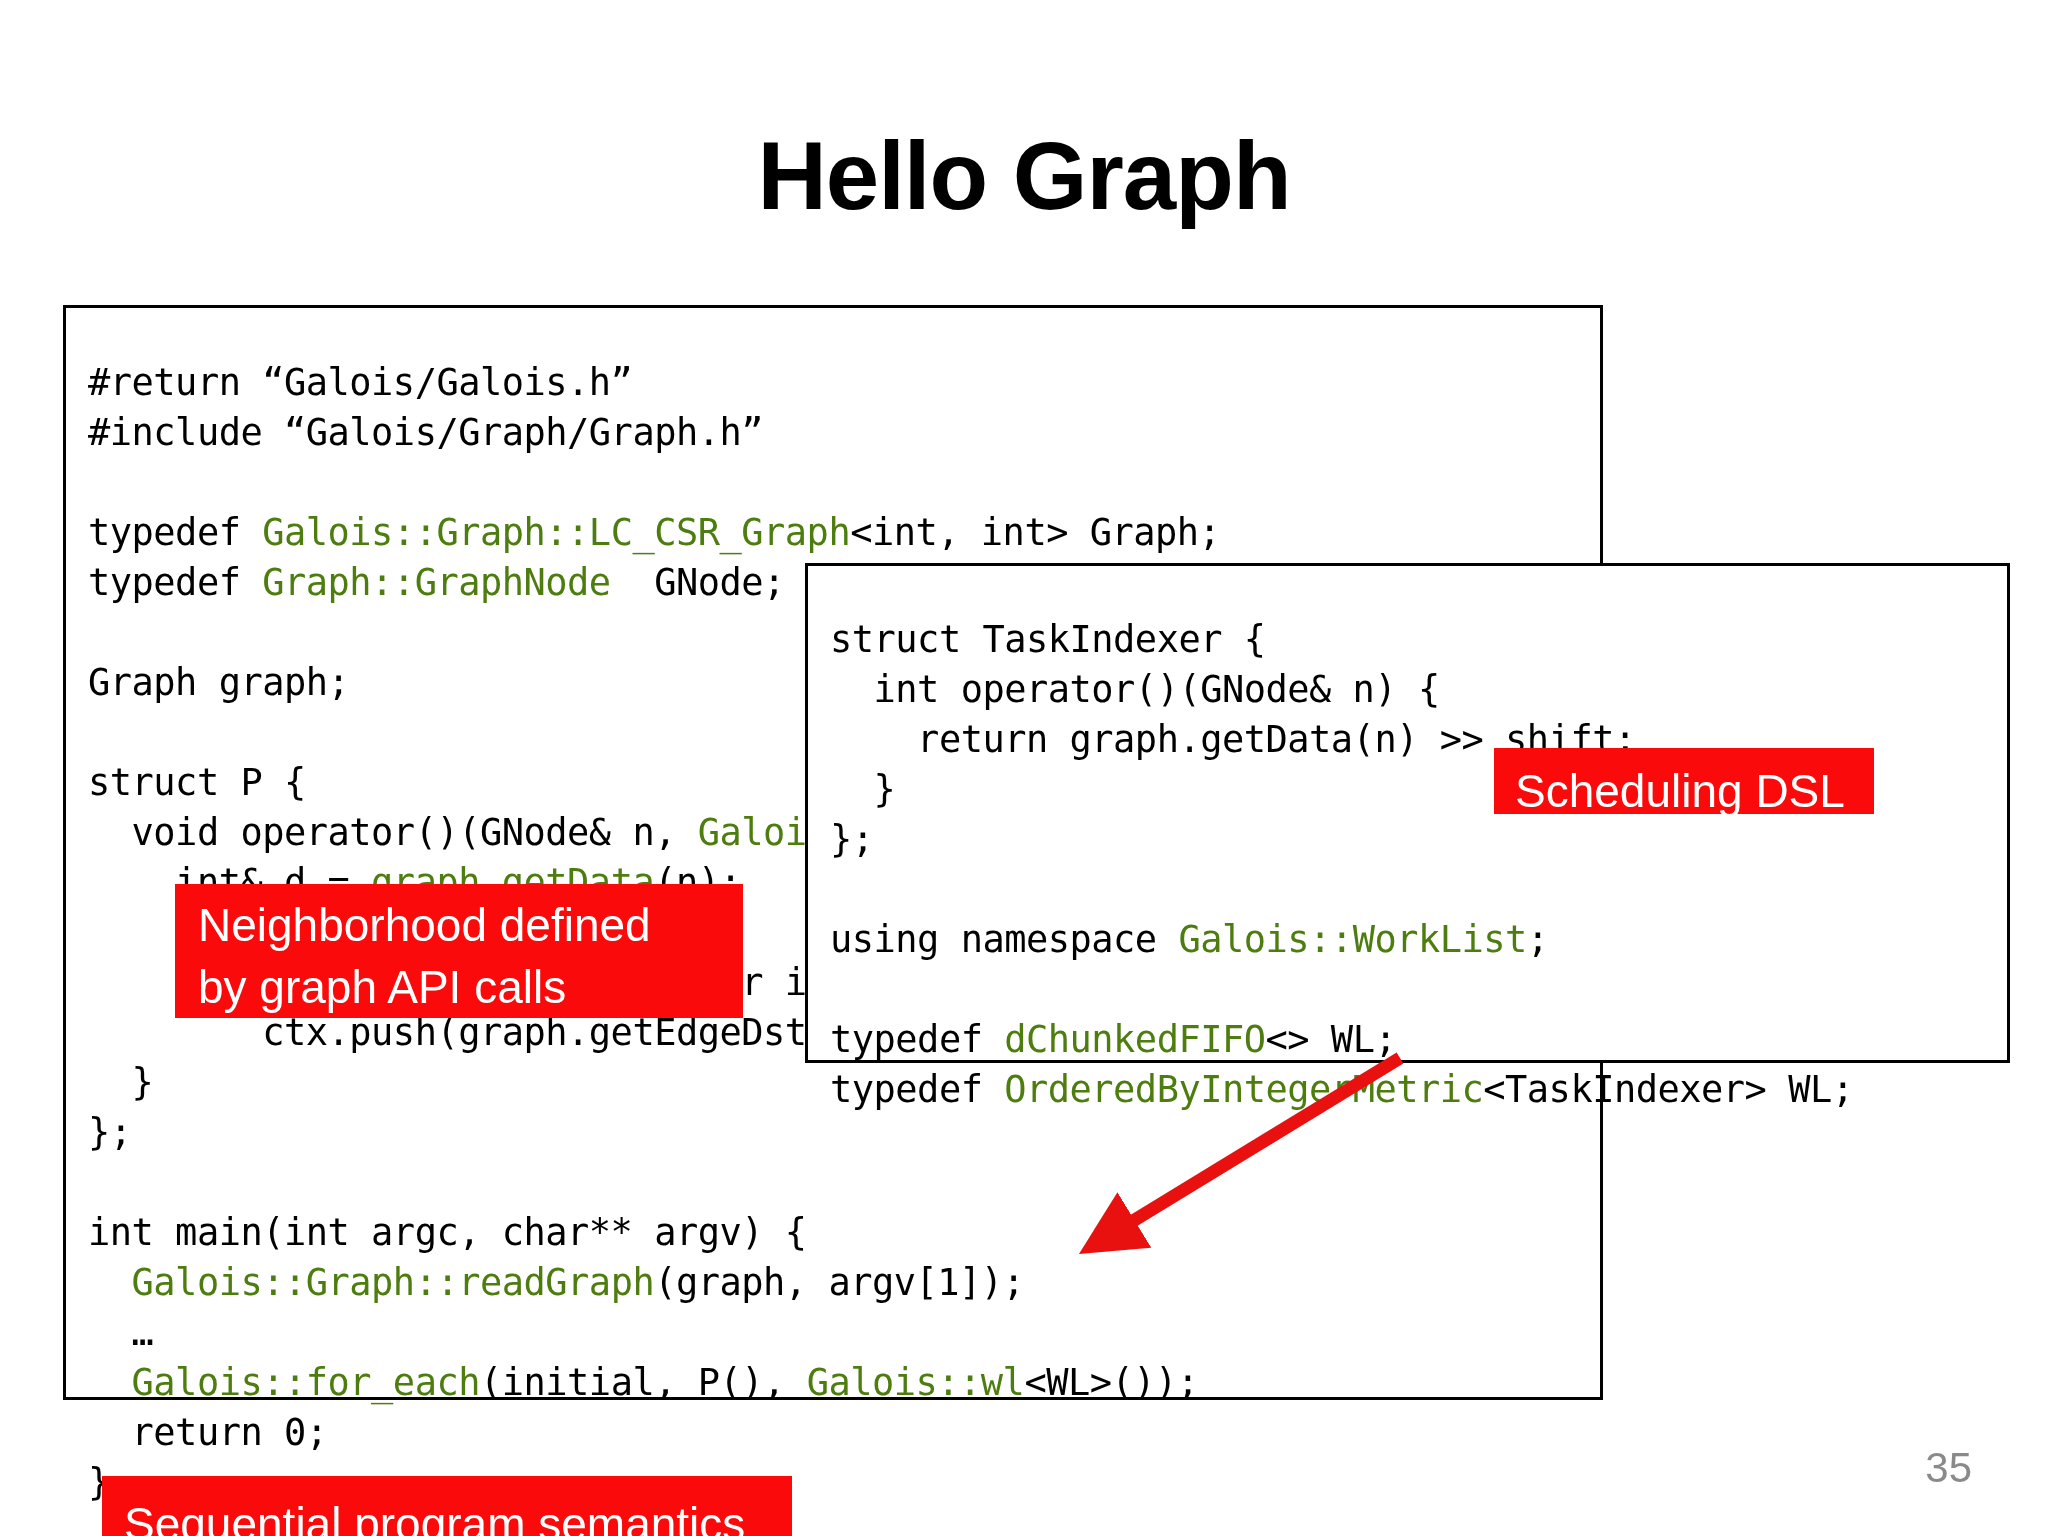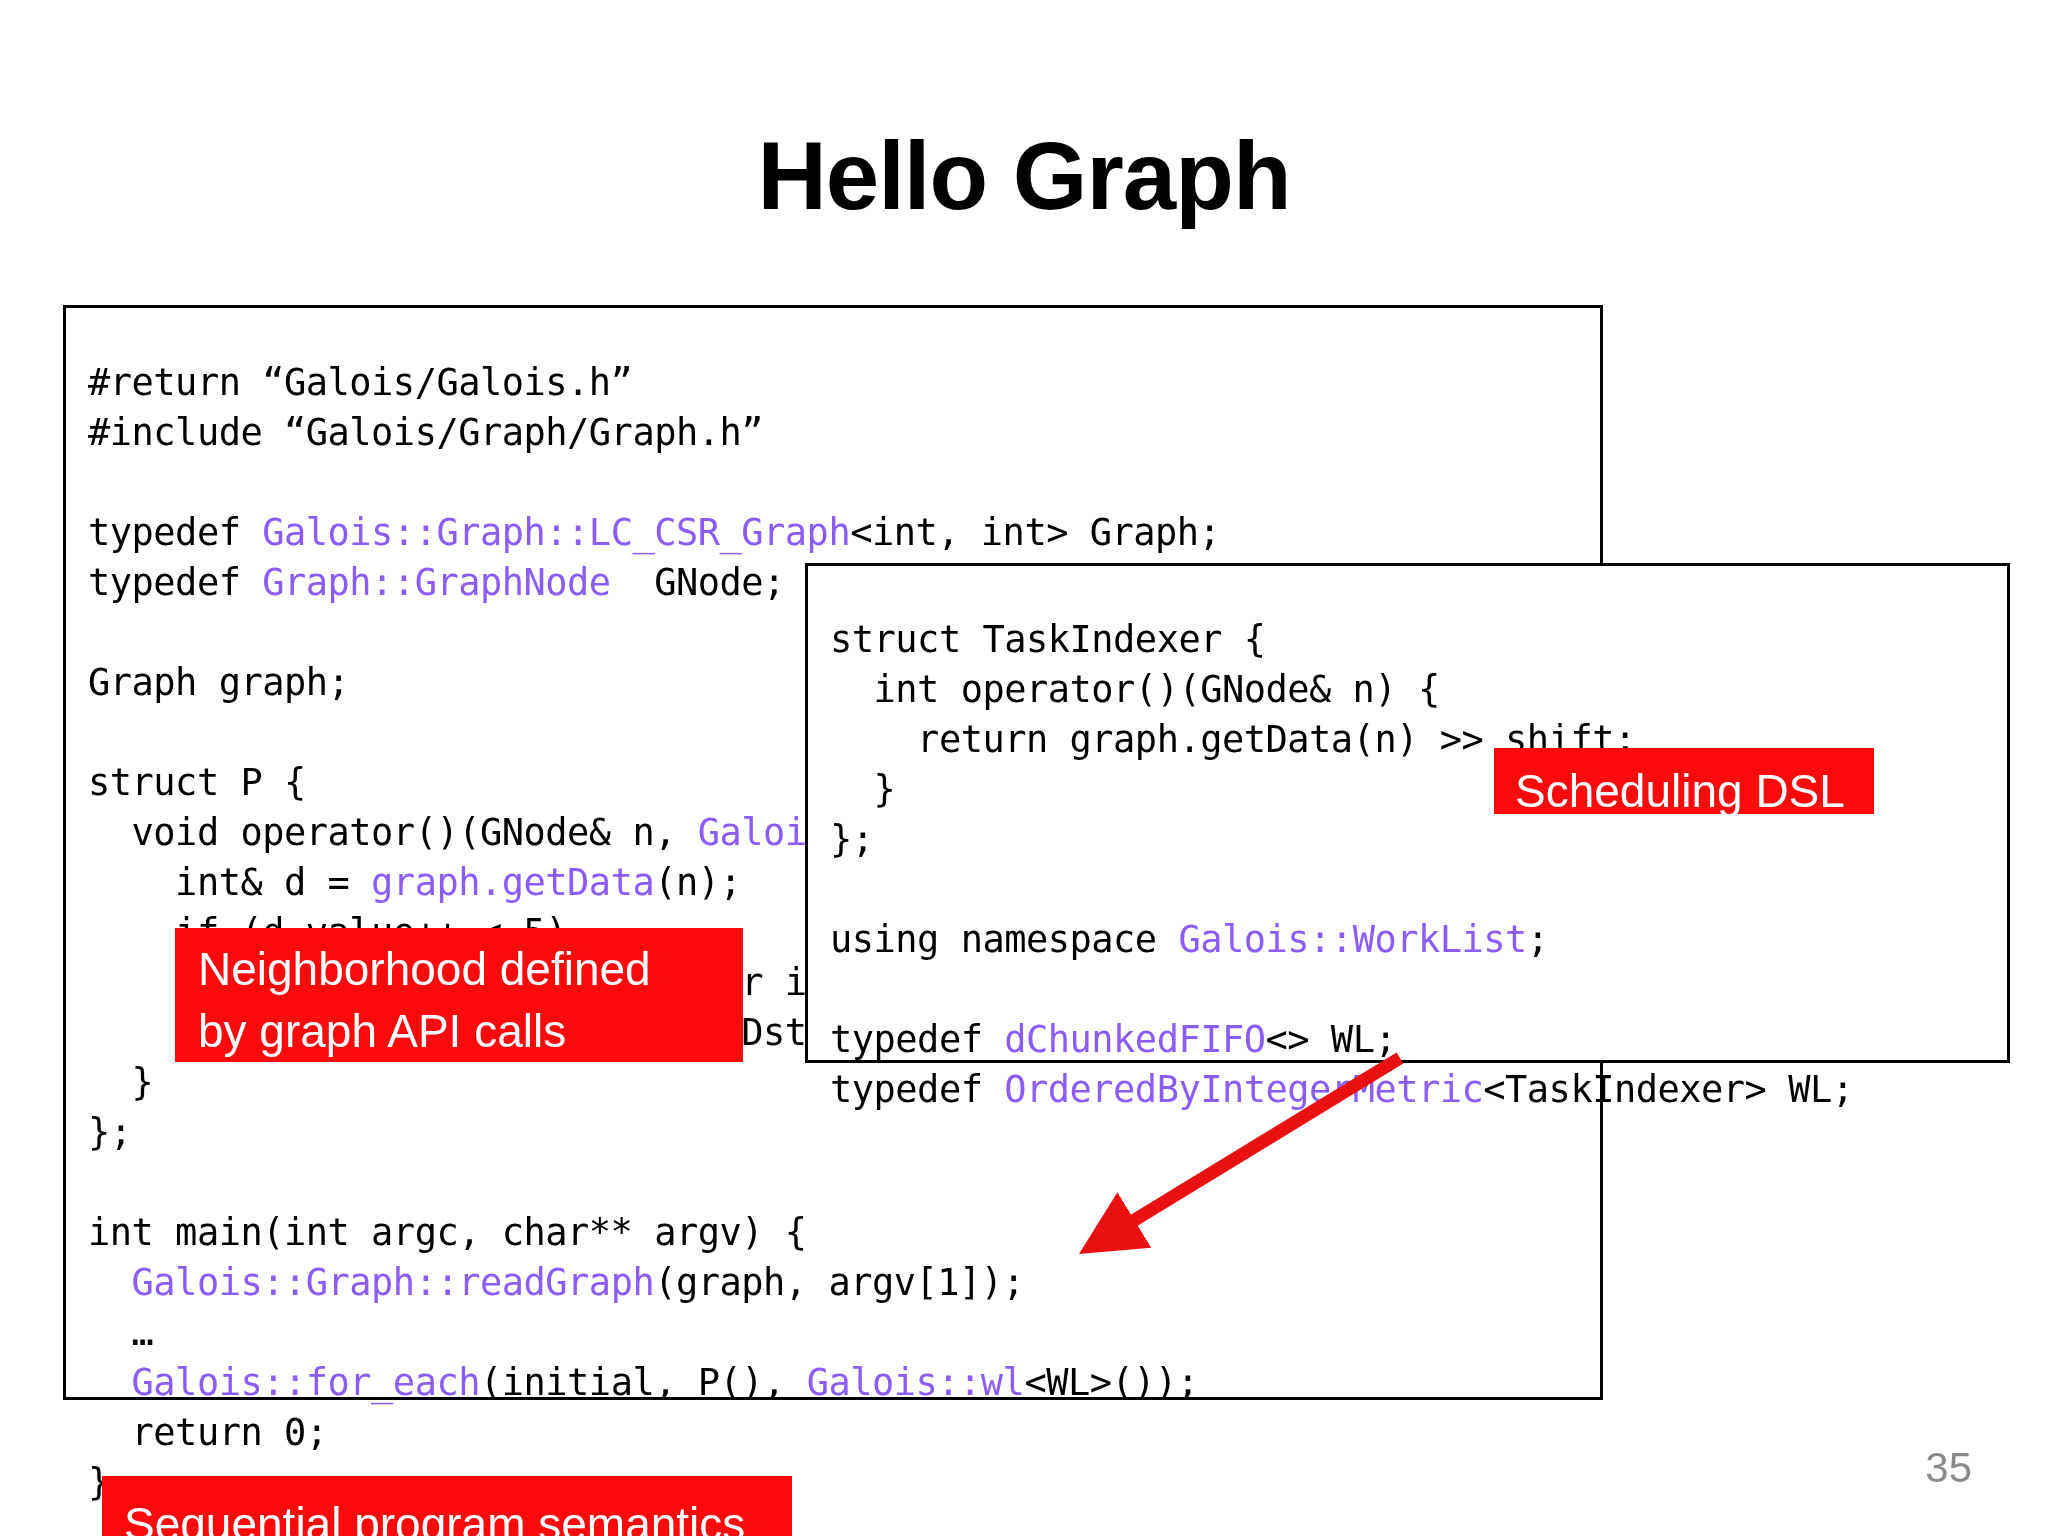--- a/index.html
+++ b/index.html
@@ -71,41 +71,40 @@
     left: 22px;
     top: 12px;
     font-family: "DejaVu Sans Mono", "Liberation Mono", monospace;
     font-size: 37px;
     line-height: 50px;
     white-space: pre;
     color: #000000;
     letter-spacing: -0.5px;
   }
 
-  .kw-green { color: #8b5cf6; }
+  .kw-green { color: #4d7c0f; }
 
   
   .callout {
     position: absolute;
     background: #fa0a0a;
     color: #ffffff;
     font-family: "Liberation Sans", sans-serif;
     font-size: 46px;
     line-height: 62px;
     box-sizing: border-box;
     white-space: pre-line;
   }
   #callout-neighborhood {
     left: 175px;
     top: 884px;
     width: 568px;
     height: 134px;
     padding: 10px 0 0 23px;
     z-index: 20;
-    margin-top: 44px;
   }
   #callout-scheduling {
     left: 1494px;
     top: 748px;
     width: 380px;
     height: 66px;
     padding: 12px 0 0 21px;
     z-index: 20;
   }
   #callout-sequential {

